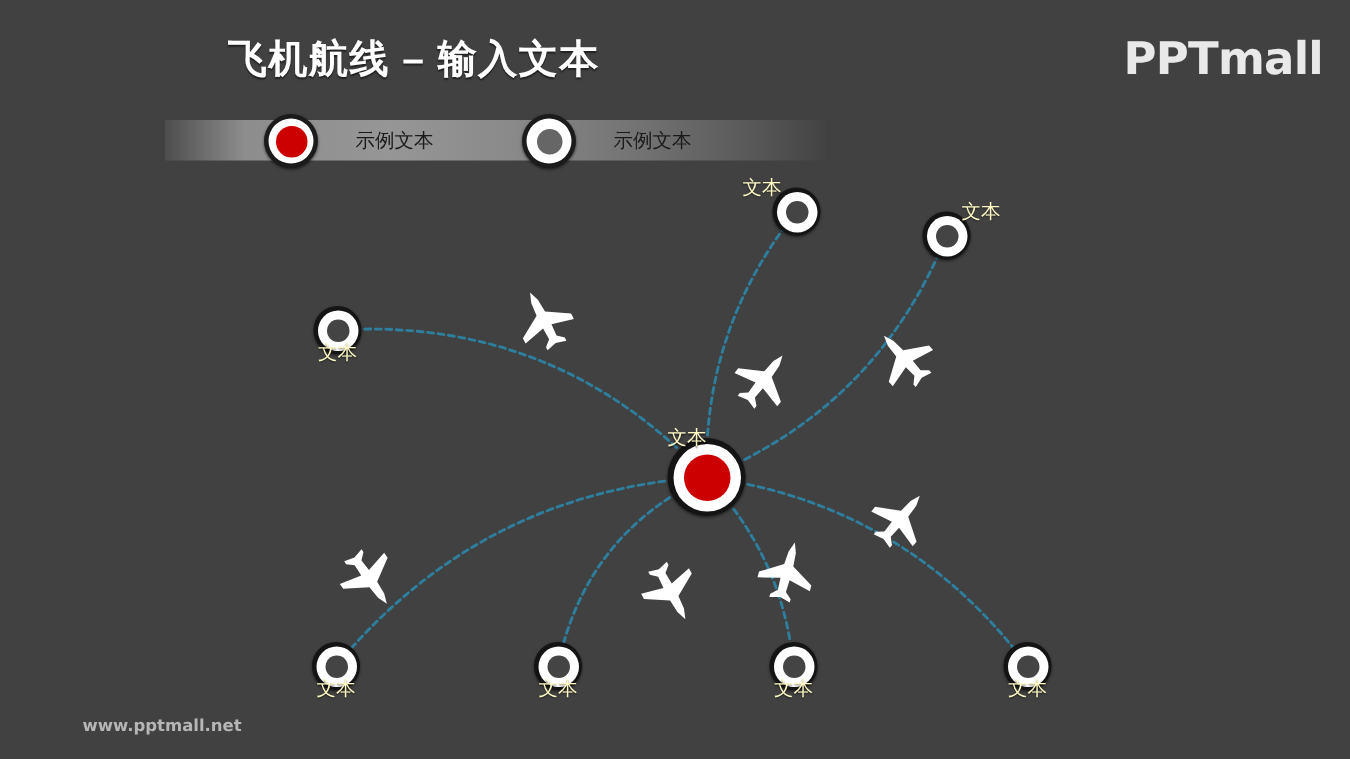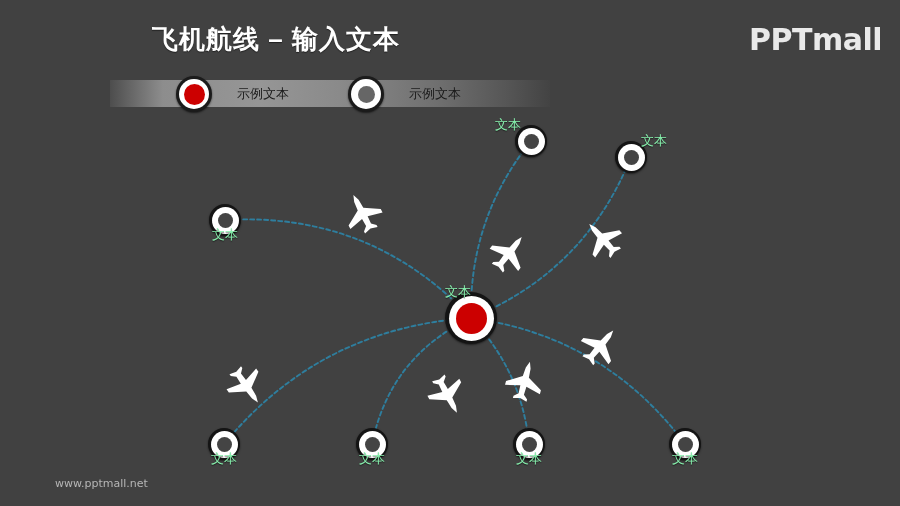--- a/index.html
+++ b/index.html
@@ -153,21 +153,21 @@
     height: 45px;
   }
   .node-center .ring-hole {
     width: 31px;
     height: 31px;
     background: #cc0000;
   }
   .node-label {
     position: absolute;
     font-size: 13px;
-    color: #86efac;
+    color: #fef9c3;
     white-space: nowrap;
     text-shadow: 0 1px 1px rgba(0,0,0,.55);
   }
   .lbl-below {
     left: 50%;
     transform: translateX(-50%);
     top: 22px;
   }
   .lbl-left {
     right: 26px;
@@ -179,20 +179,21 @@
   }
 
   
   #footer {
     position: absolute;
     left: 55px;
     bottom: 16px;
     font-size: 11px;
     color: #b6b6b6;
     font-family: "DejaVu Sans", sans-serif;
+    font-weight: bold;
   }
 </style>
 </head>
 <body>
 
 <div id="slide">
 
   <div id="logo">PPTmall</div>
 
   <div id="title">飞机航线 – 输入文本</div>

